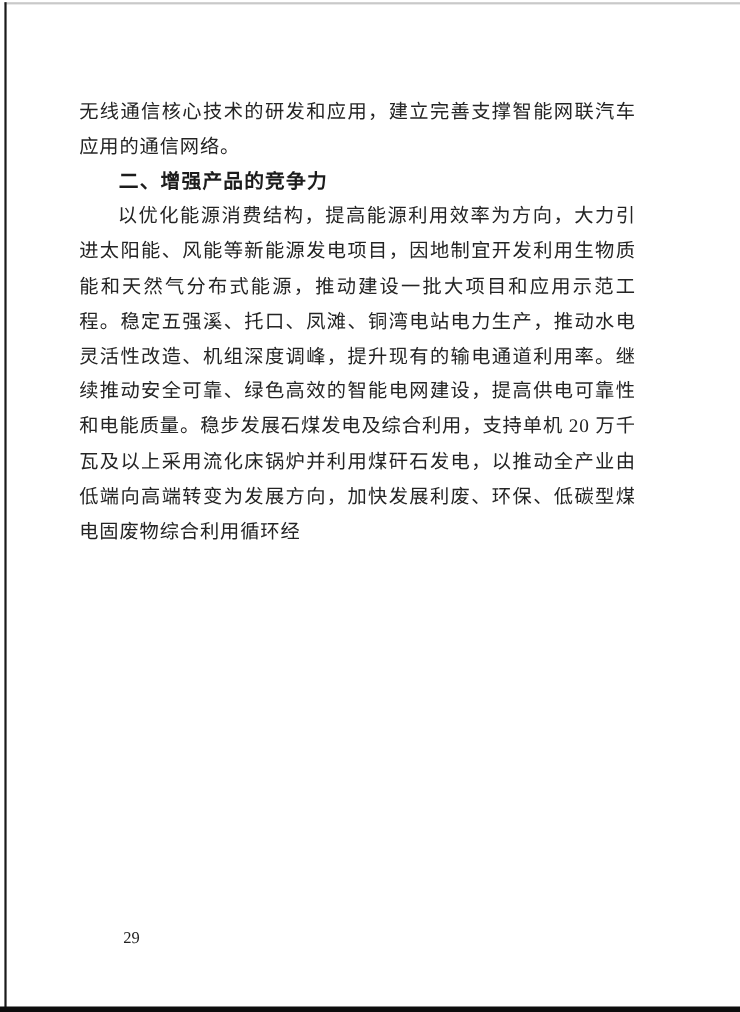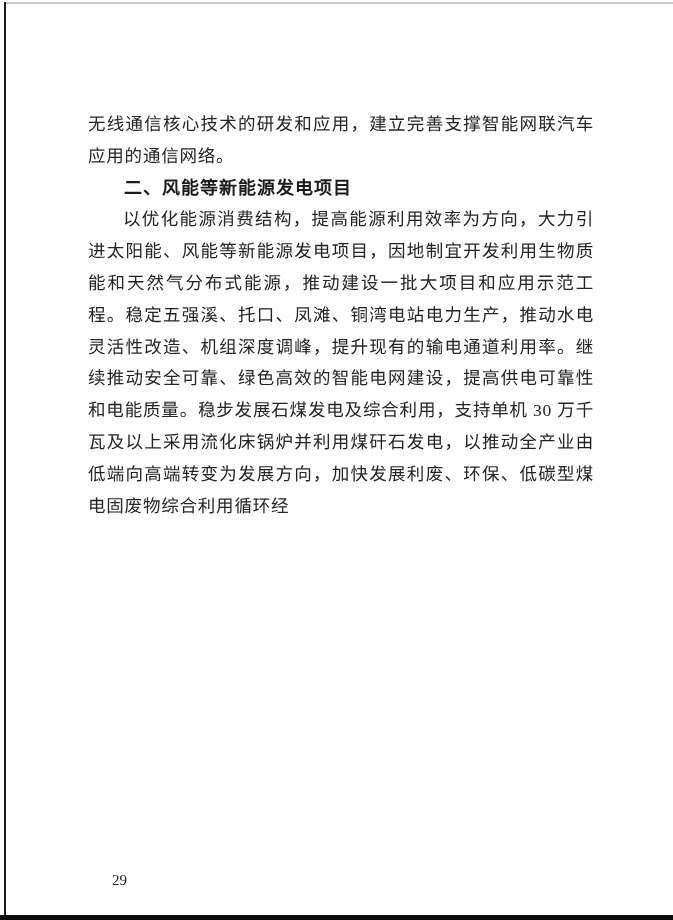--- a/index.html
+++ b/index.html
@@ -34,31 +34,30 @@
   .edge-bottom {
     position: absolute;
     left: 0;
     right: 0;
     bottom: 0;
     height: 5px;
     background: #0d0d0d;
   }
   .content {
     position: absolute;
-    left: 88px;
+    left: 72px;
     top: 86px;
     width: 506px;
     color: #242424;
     font-family: "Liberation Serif", "DejaVu Serif", serif;
     font-size: 17.5px;
     line-height: 31.8px;
     letter-spacing: 0.8px;
     text-align: justify;
     text-justify: inter-character;
-    margin-top: 23px;
   }
   .content p {
     margin: 0;
     text-indent: 2em;
   }
   .content p.no-indent {
     text-indent: 0;
   }
   .content h2, .content h3 {
     margin: 0;
@@ -66,36 +65,36 @@
     font-weight: bold;
     font-size: 18px;
     line-height: 31.8px;
     letter-spacing: 1px;
     text-indent: 2em;
     color: #1c1c1c;
   }
   .page-number {
     position: absolute;
     left: 112px;
-    top: 872px;
+    top: 845px;
     font-family: "Liberation Serif", "DejaVu Serif", serif;
     font-size: 15px;
     color: #222222;
   }
 </style>
 </head>
 <body>
 
 <div class="viewport">
 
   <div class="edge-top"></div>
   <div class="edge-left"></div>
   <div class="edge-bottom"></div>
 
   <div class="content">
     <p class="no-indent">无线通信核心技术的研发和应用，建立完善支撑智能网联汽车应用的通信网络。</p>
-    <h2>二、风能等新能源发电项目</h2>
-    <p>以优化能源消费结构，提高能源利用效率为方向，大力引进太阳能、风能等新能源发电项目，因地制宜开发利用生物质能和天然气分布式能源，推动建设一批大项目和应用示范工程。稳定五强溪、托口、凤滩、铜湾电站电力生产，推动水电灵活性改造、机组深度调峰，提升现有的输电通道利用率。继续推动安全可靠、绿色高效的智能电网建设，提高供电可靠性和电能质量。稳步发展石煤发电及综合利用，支持单机 30 万千瓦及以上采用流化床锅炉并利用煤矸石发电，以推动全产业由低端向高端转变为发展方向，加快发展利废、环保、低碳型煤电固废物综合利用循环经</p>
+    <h2>二、增强产品的竞争力</h2>
+    <p>以优化能源消费结构，提高能源利用效率为方向，大力引进太阳能、风能等新能源发电项目，因地制宜开发利用生物质能和天然气分布式能源，推动建设一批大项目和应用示范工程。稳定五强溪、托口、凤滩、铜湾电站电力生产，推动水电灵活性改造、机组深度调峰，提升现有的输电通道利用率。继续推动安全可靠、绿色高效的智能电网建设，提高供电可靠性和电能质量。稳步发展石煤发电及综合利用，支持单机 20 万千瓦及以上采用流化床锅炉并利用煤矸石发电，以推动全产业由低端向高端转变为发展方向，加快发展利废、环保、低碳型煤电固废物综合利用循环经</p>
   </div>
 
   <div class="page-number">29</div>
 
 </div>
 
 </body></html>

